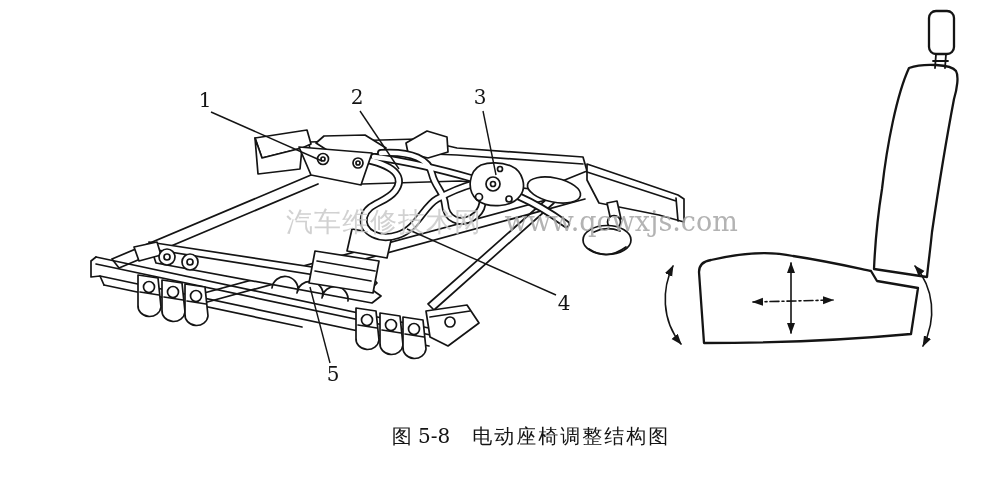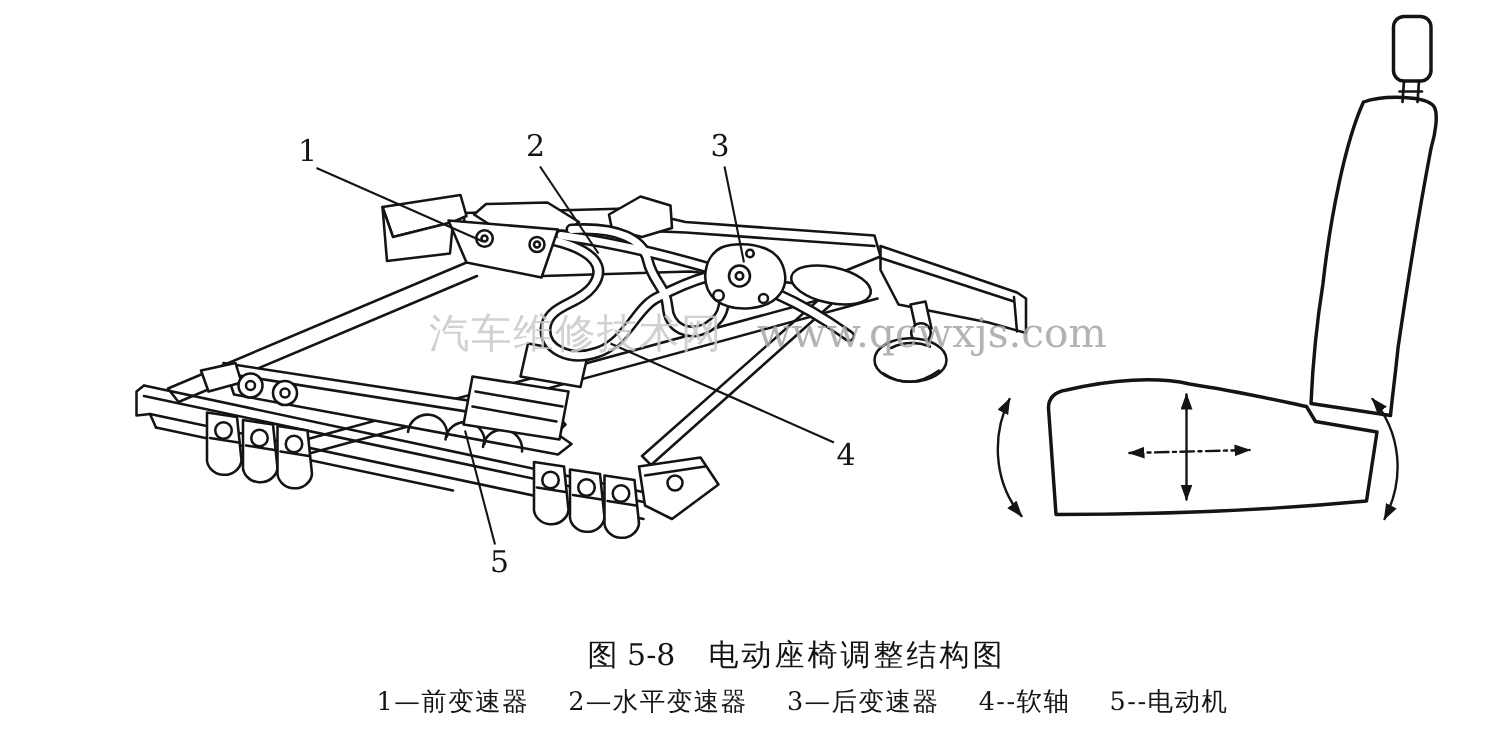--- a/index.html
+++ b/index.html
@@ -167,17 +167,14 @@
 
   <text class="wm" x="286" y="231" font-size="27" opacity="0.85">
     <tspan fill="#c9c9c9" letter-spacing="1">汽车维修技术网</tspan>
     <tspan fill="#a6a6a6" dx="14">www.qcwxjs.com</tspan>
   </text>
 </svg>
 
   <div class="caption">
     <span>图 5-8</span><span class="fig-title">电动座椅调整结构图</span>
   </div>
-  <div class="legend">
-    <span>1—前变速器</span><span>2—水平变速器</span><span>3—后变速器</span><span>4--软轴</span><span>5--电动机</span>
-  </div>
 
 </div>
 
 </body></html>

